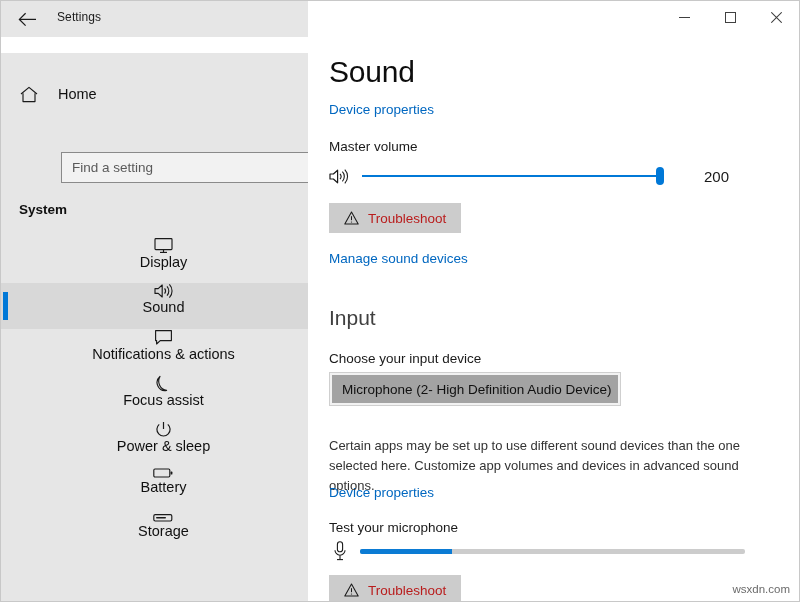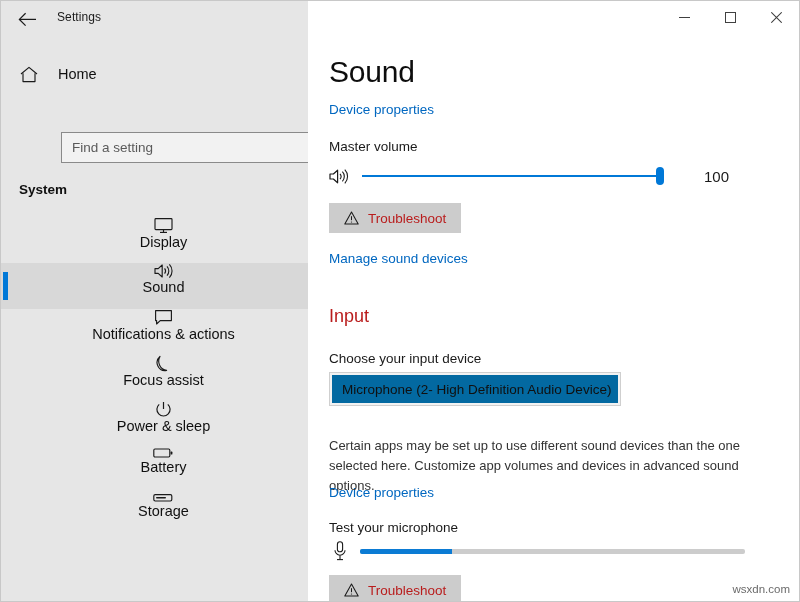--- a/index.html
+++ b/index.html
@@ -73,21 +73,21 @@
     align-items: center;
     justify-content: center;
     cursor: pointer;
     color: #404040;
   }
   .wc svg { display:block; }
 
   
   .sidebar {
     position: absolute;
-    left: 0; top: 32px;
+    left: 0; top: 52px;
     width: 307px;
     bottom: 0;
     background: #e6e6e6;
     overflow: hidden;
   }
   .nav-home {
     position: absolute;
     left: 0; top: 22px;
     width: 307px;
     height: 38px;
@@ -212,22 +212,22 @@
     cursor: pointer;
     text-decoration: none;
   }
 
   .lbl-text {
     font-size: 13.5px;
     color: #1a1a1a;
   }
 
   .section-head {
-    font-size: 18px;
-    color: #b91c1c;
+    font-size: 21px;
+    color: #404040;
     font-weight: normal;
   }
 
   
   .slider-row {
     position: absolute;
     display: flex;
     align-items: center;
   }
   .vol-icon {
@@ -301,21 +301,21 @@
     box-sizing: border-box;
     background: #f2f2f2;
     border: 1px solid #cfcfcf;
     width: 292px;
     height: 34px;
     padding: 2px;
     cursor: pointer;
   }
   .dropdown .opt {
     height: 28px;
-    background: #0369a1;
+    background: #a3a3a3;
     display: flex;
     align-items: center;
     padding-left: 10px;
     font-size: 13.5px;
     color: #101010;
     box-sizing: border-box;
     white-space: nowrap;
   }
 
   .desc {
@@ -524,21 +524,21 @@
           <path d="M11 5.8 A4.2 4.2 0 0 1 11 11.2" fill="none" stroke="currentColor" stroke-width="1.1"></path>
           <path d="M13.4 3.7 A7 7 0 0 1 13.4 13.3" fill="none" stroke="currentColor" stroke-width="1.1"></path>
           <path d="M15.8 1.7 A9.8 9.8 0 0 1 15.8 15.3" fill="none" stroke="currentColor" stroke-width="1.1"></path>
         </svg>
       </span>
       <span class="slider">
         <span class="track"></span>
         <span class="fill" id="vol-fill" style="width: 100%;"></span>
         <span class="thumb" id="vol-thumb" style="left: 100%;"></span>
       </span>
-      <span class="vol-value">100</span>
+      <span class="vol-value">200</span>
     </div>
 
     <div style="position:absolute; left:21px; top:166px;">
       <button class="btn">
         <span class="warn">
           <svg width="15" height="14" viewBox="0 0 15 14">
             <path d="M7.5 1 L14.2 13 H0.8 Z" fill="none" stroke="#1a1a1a" stroke-width="1.05" stroke-linejoin="round"></path>
             <path d="M7.5 5.2 V9.2" stroke="#1a1a1a" stroke-width="1.05"></path>
             <circle cx="7.5" cy="11" r="0.62" fill="#1a1a1a"></circle>
           </svg>

